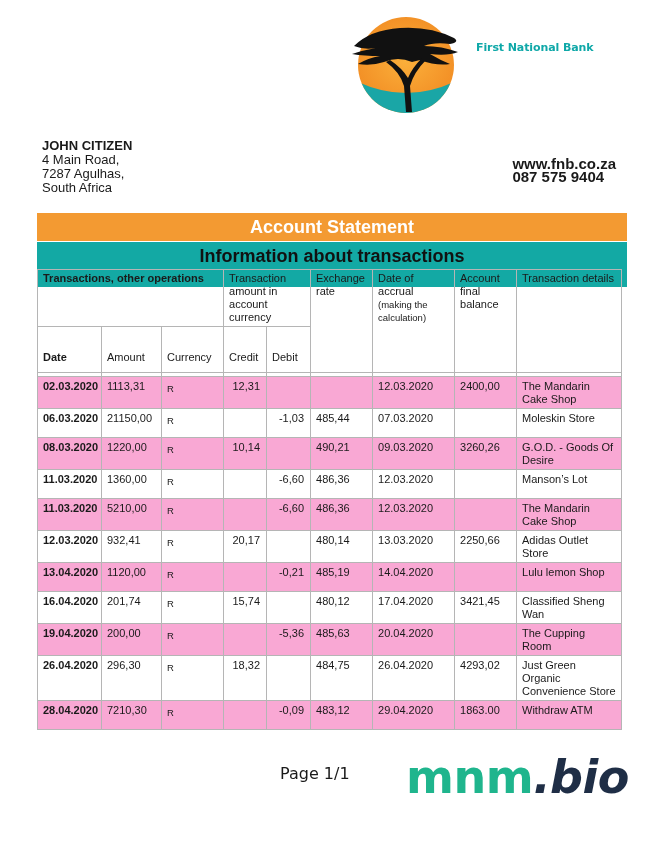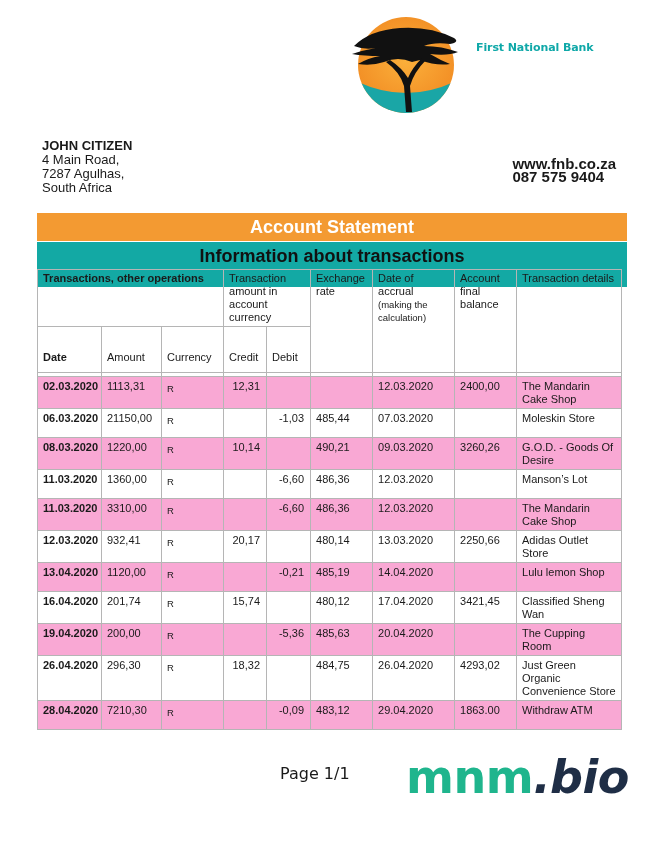--- a/index.html
+++ b/index.html
@@ -163,21 +163,21 @@
         <td class="cur">R</td>
         <td class="right"></td>
         <td class="right">-6,60</td>
         <td>486,36</td>
         <td>12.03.2020</td>
         <td></td>
         <td>Manson’s Lot</td>
       </tr>
       <tr class="gray">
         <td class="date">11.03.2020</td>
-        <td class="amount">3310,00</td>
+        <td class="amount">5210,00</td>
         <td class="cur">R</td>
         <td class="right"></td>
         <td class="right">-6,60</td>
         <td>486,36</td>
         <td>12.03.2020</td>
         <td></td>
         <td>The Mandarin Cake Shop</td>
       </tr>
       <tr>
         <td class="date">12.03.2020</td>

